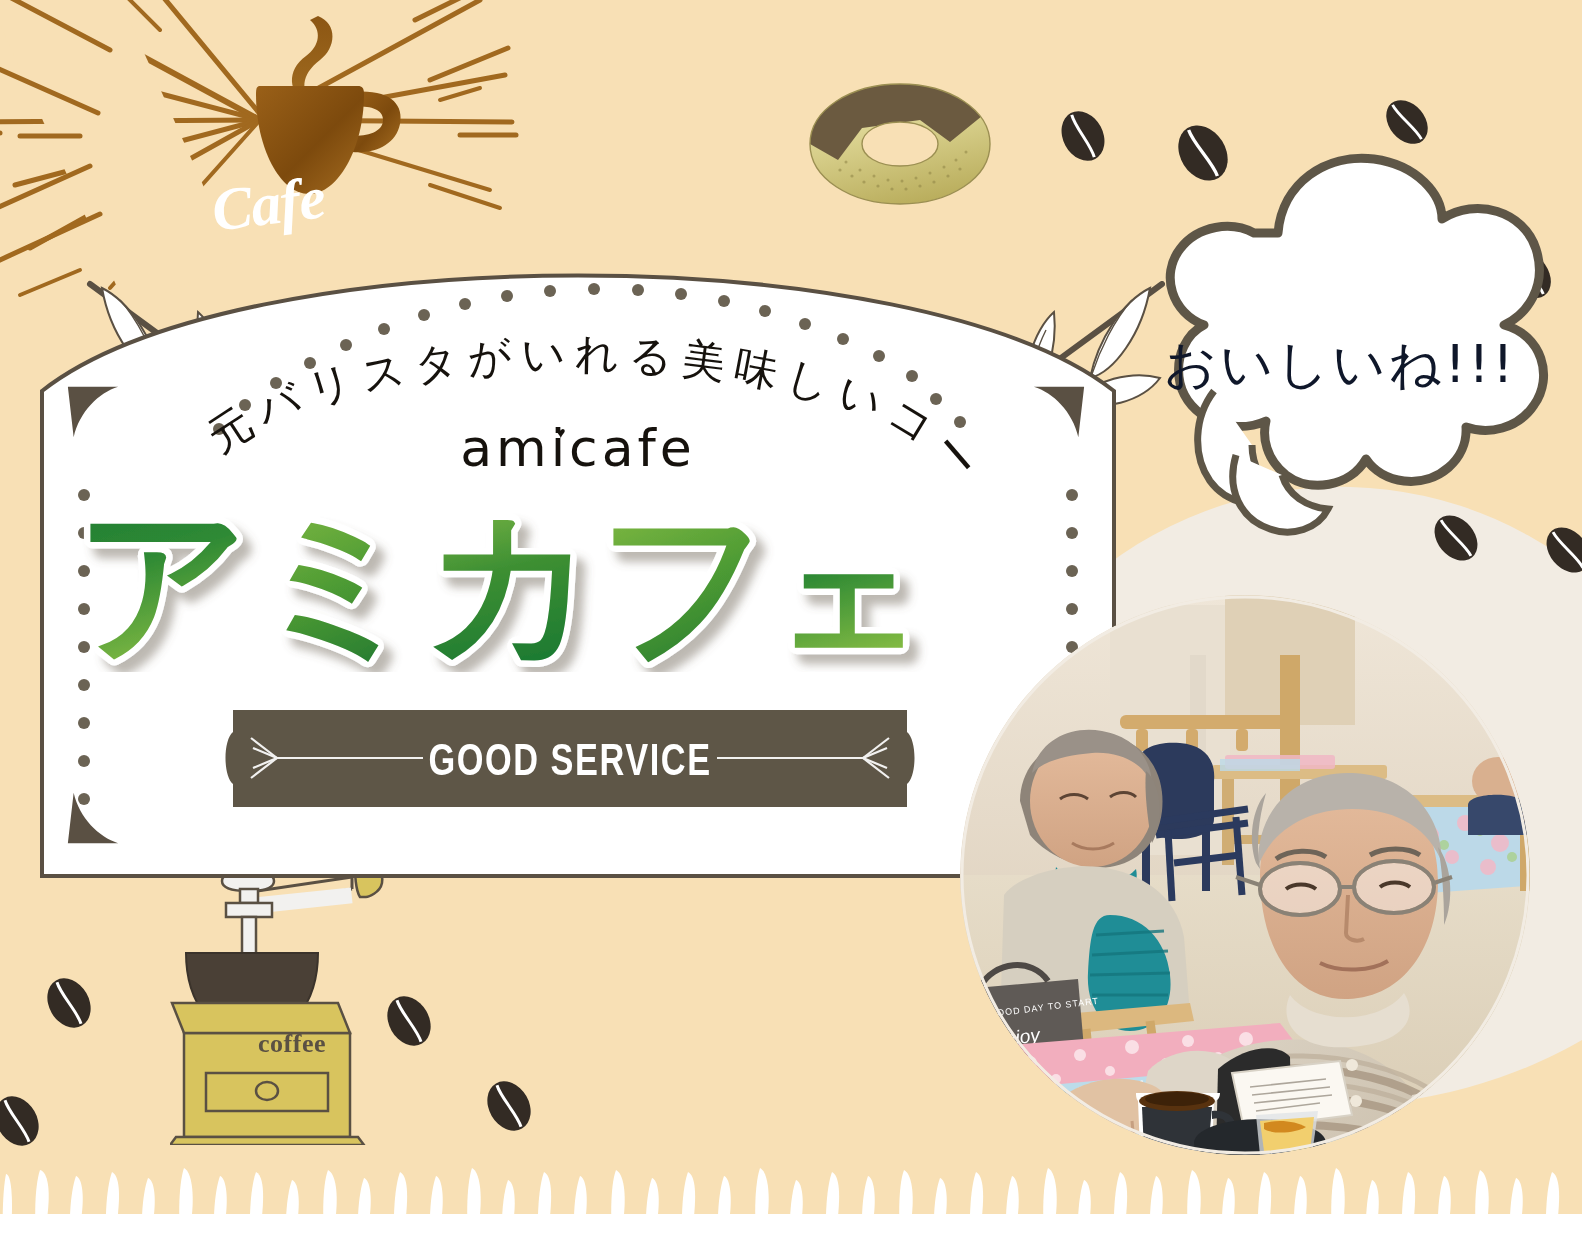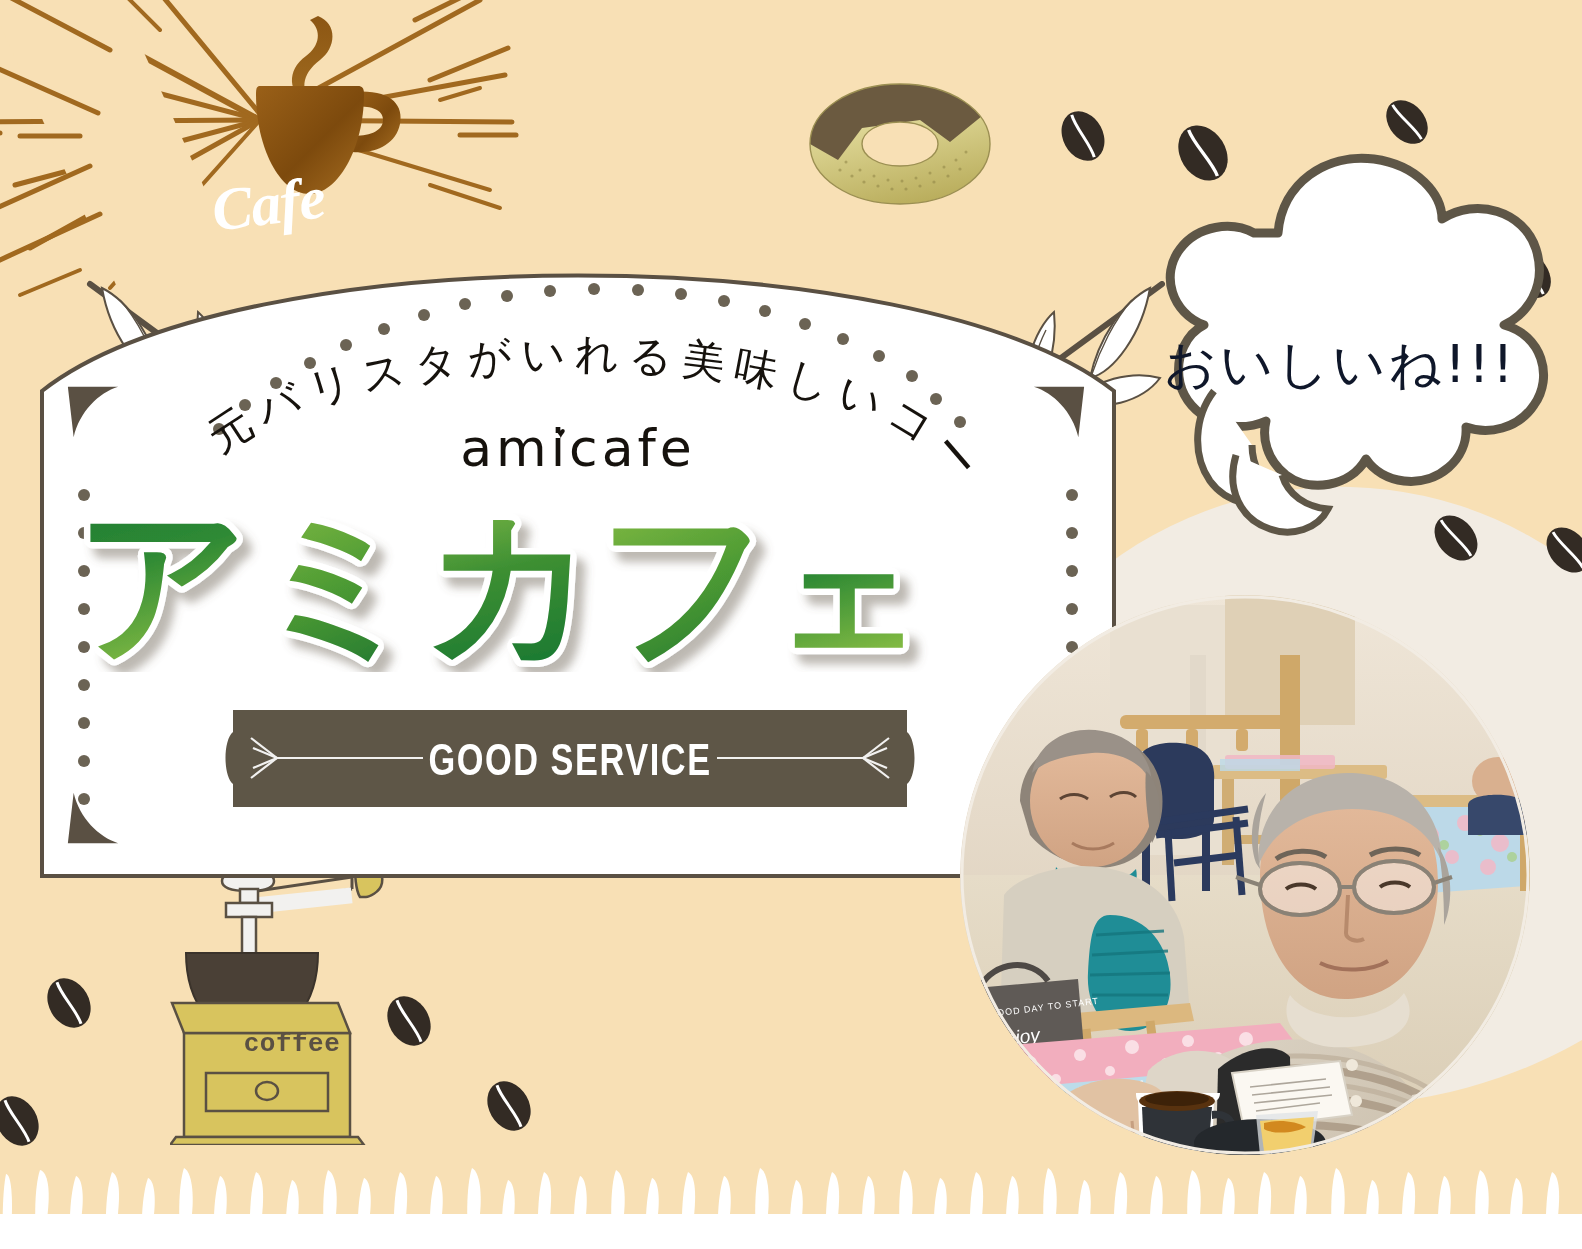--- a/index.html
+++ b/index.html
@@ -40,21 +40,21 @@
   
   .donut{position:absolute;left:800px;top:72px;width:200px;height:145px;}
 
   
   .bean{position:absolute;}
 
   
   .grinder{position:absolute;left:170px;top:855px;width:250px;height:290px;}
   .grinder-label{
     position:absolute;left:232px;top:1029px;width:120px;text-align:center;
-    font-family:Liberation Mono, monospace;font-weight:bold;font-size:26px;
+    font-family:Liberation Serif, serif;font-weight:bold;font-size:26px;
     color:#5a5043;letter-spacing:.5px;
   }
 
   
   .leafsprig{position:absolute;}
 
   
   .panel-wrap{position:absolute;left:38px;top:215px;width:1080px;height:665px;}
   .panel-shape{position:absolute;inset:0;}
 

